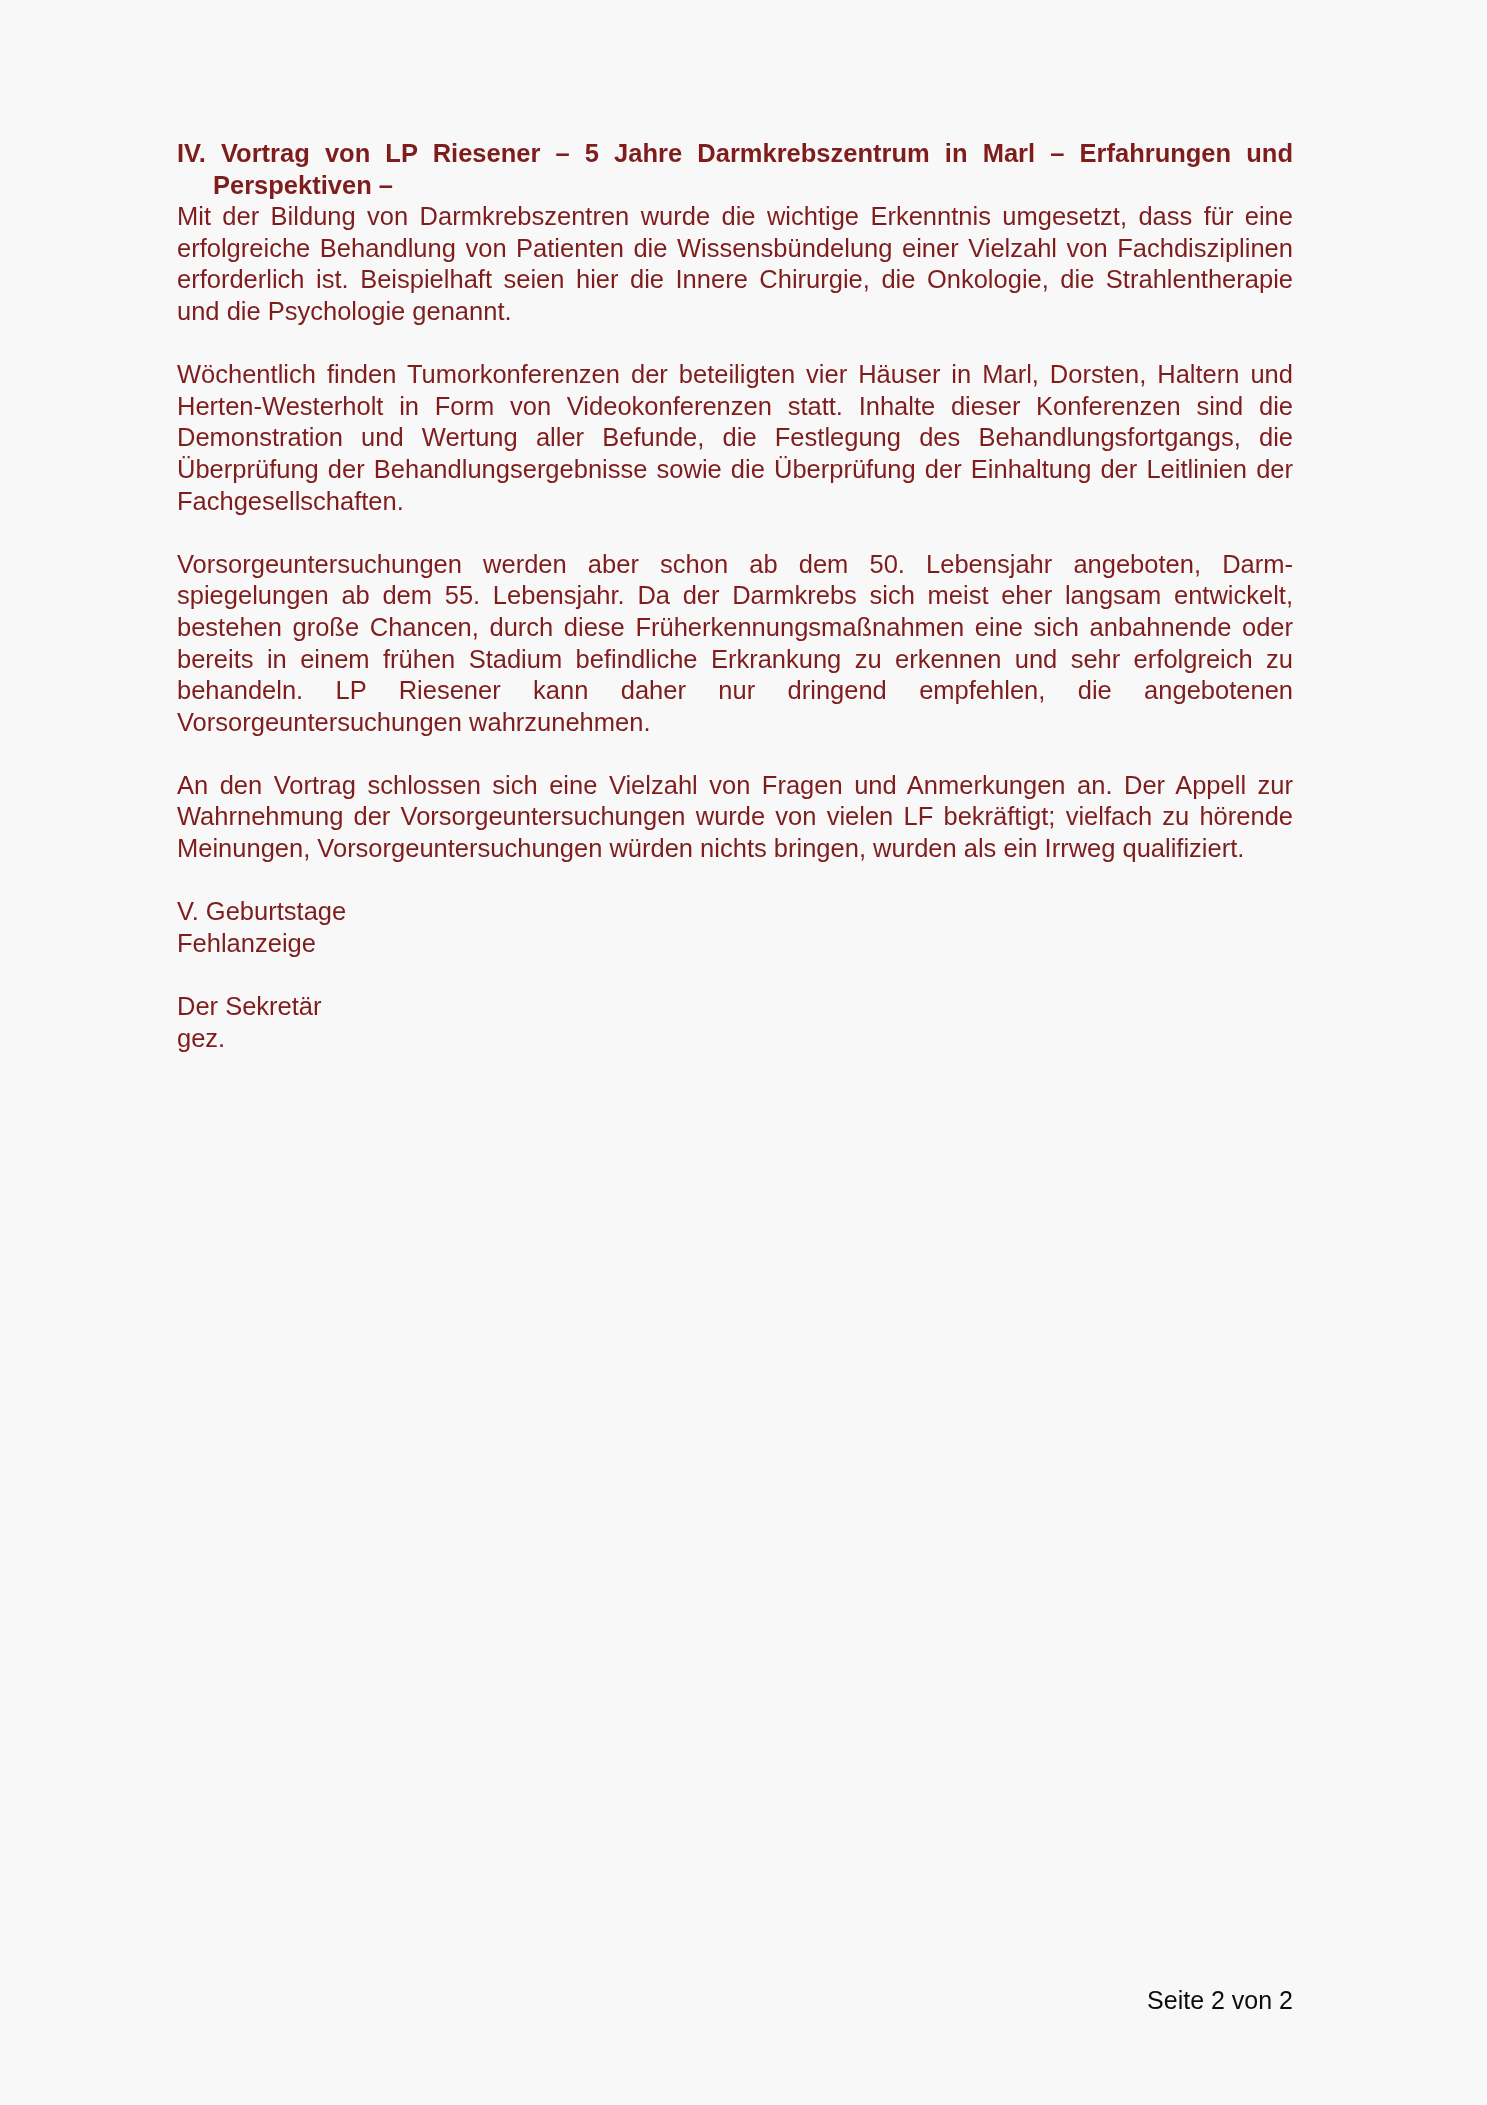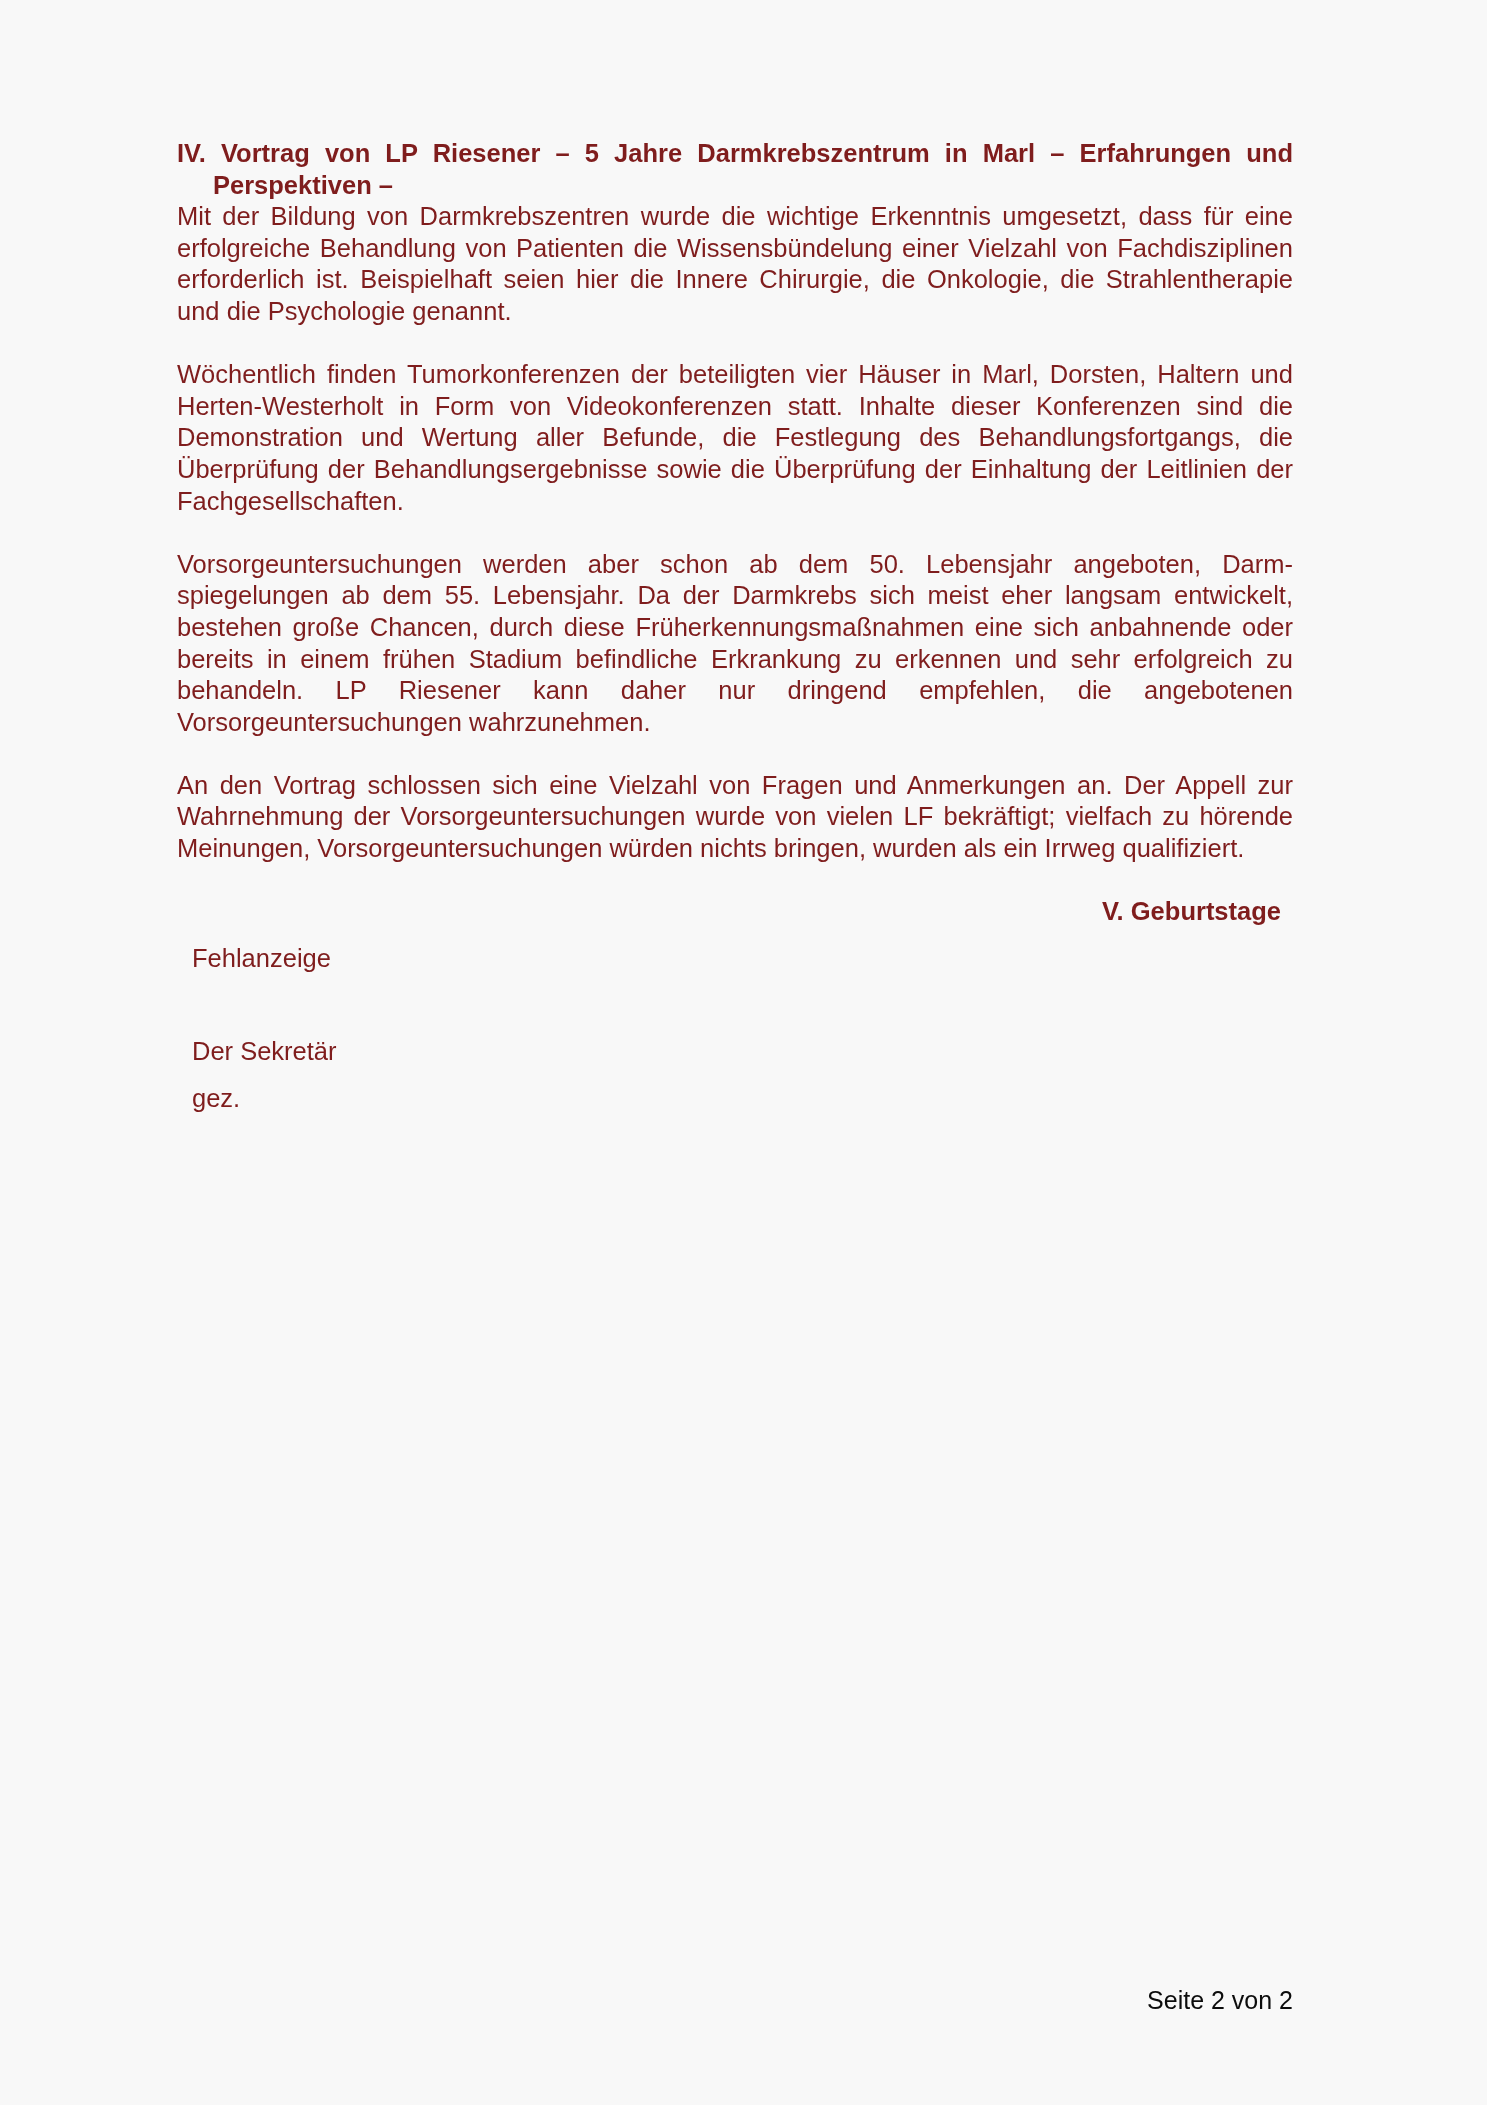--- a/index.html
+++ b/index.html
@@ -26,22 +26,22 @@
       text-align-last: left;
       padding-left: 36px;
       text-indent: -36px;
       margin: 0;
     }
     p {
       margin: 0 0 31.6px 0;
       text-align: justify;
       hyphens: manual;
     }
-    .sec5 { font-weight: bold; margin: 12px; text-align: right; }
-    .plain { margin: 15px; text-align: left; }
+    .sec5 { font-weight: normal; margin: 0; }
+    .plain { margin: 0; text-align: left; }
     .gap { height: 31.6px; }
     .footer {
       position: absolute;
       left: 1100px;
       width: 193px;
       top: 1986px;
       text-align: right;
       font-family: "Liberation Sans", sans-serif;
       font-size: 25px;
       color: #0c0c0c;

